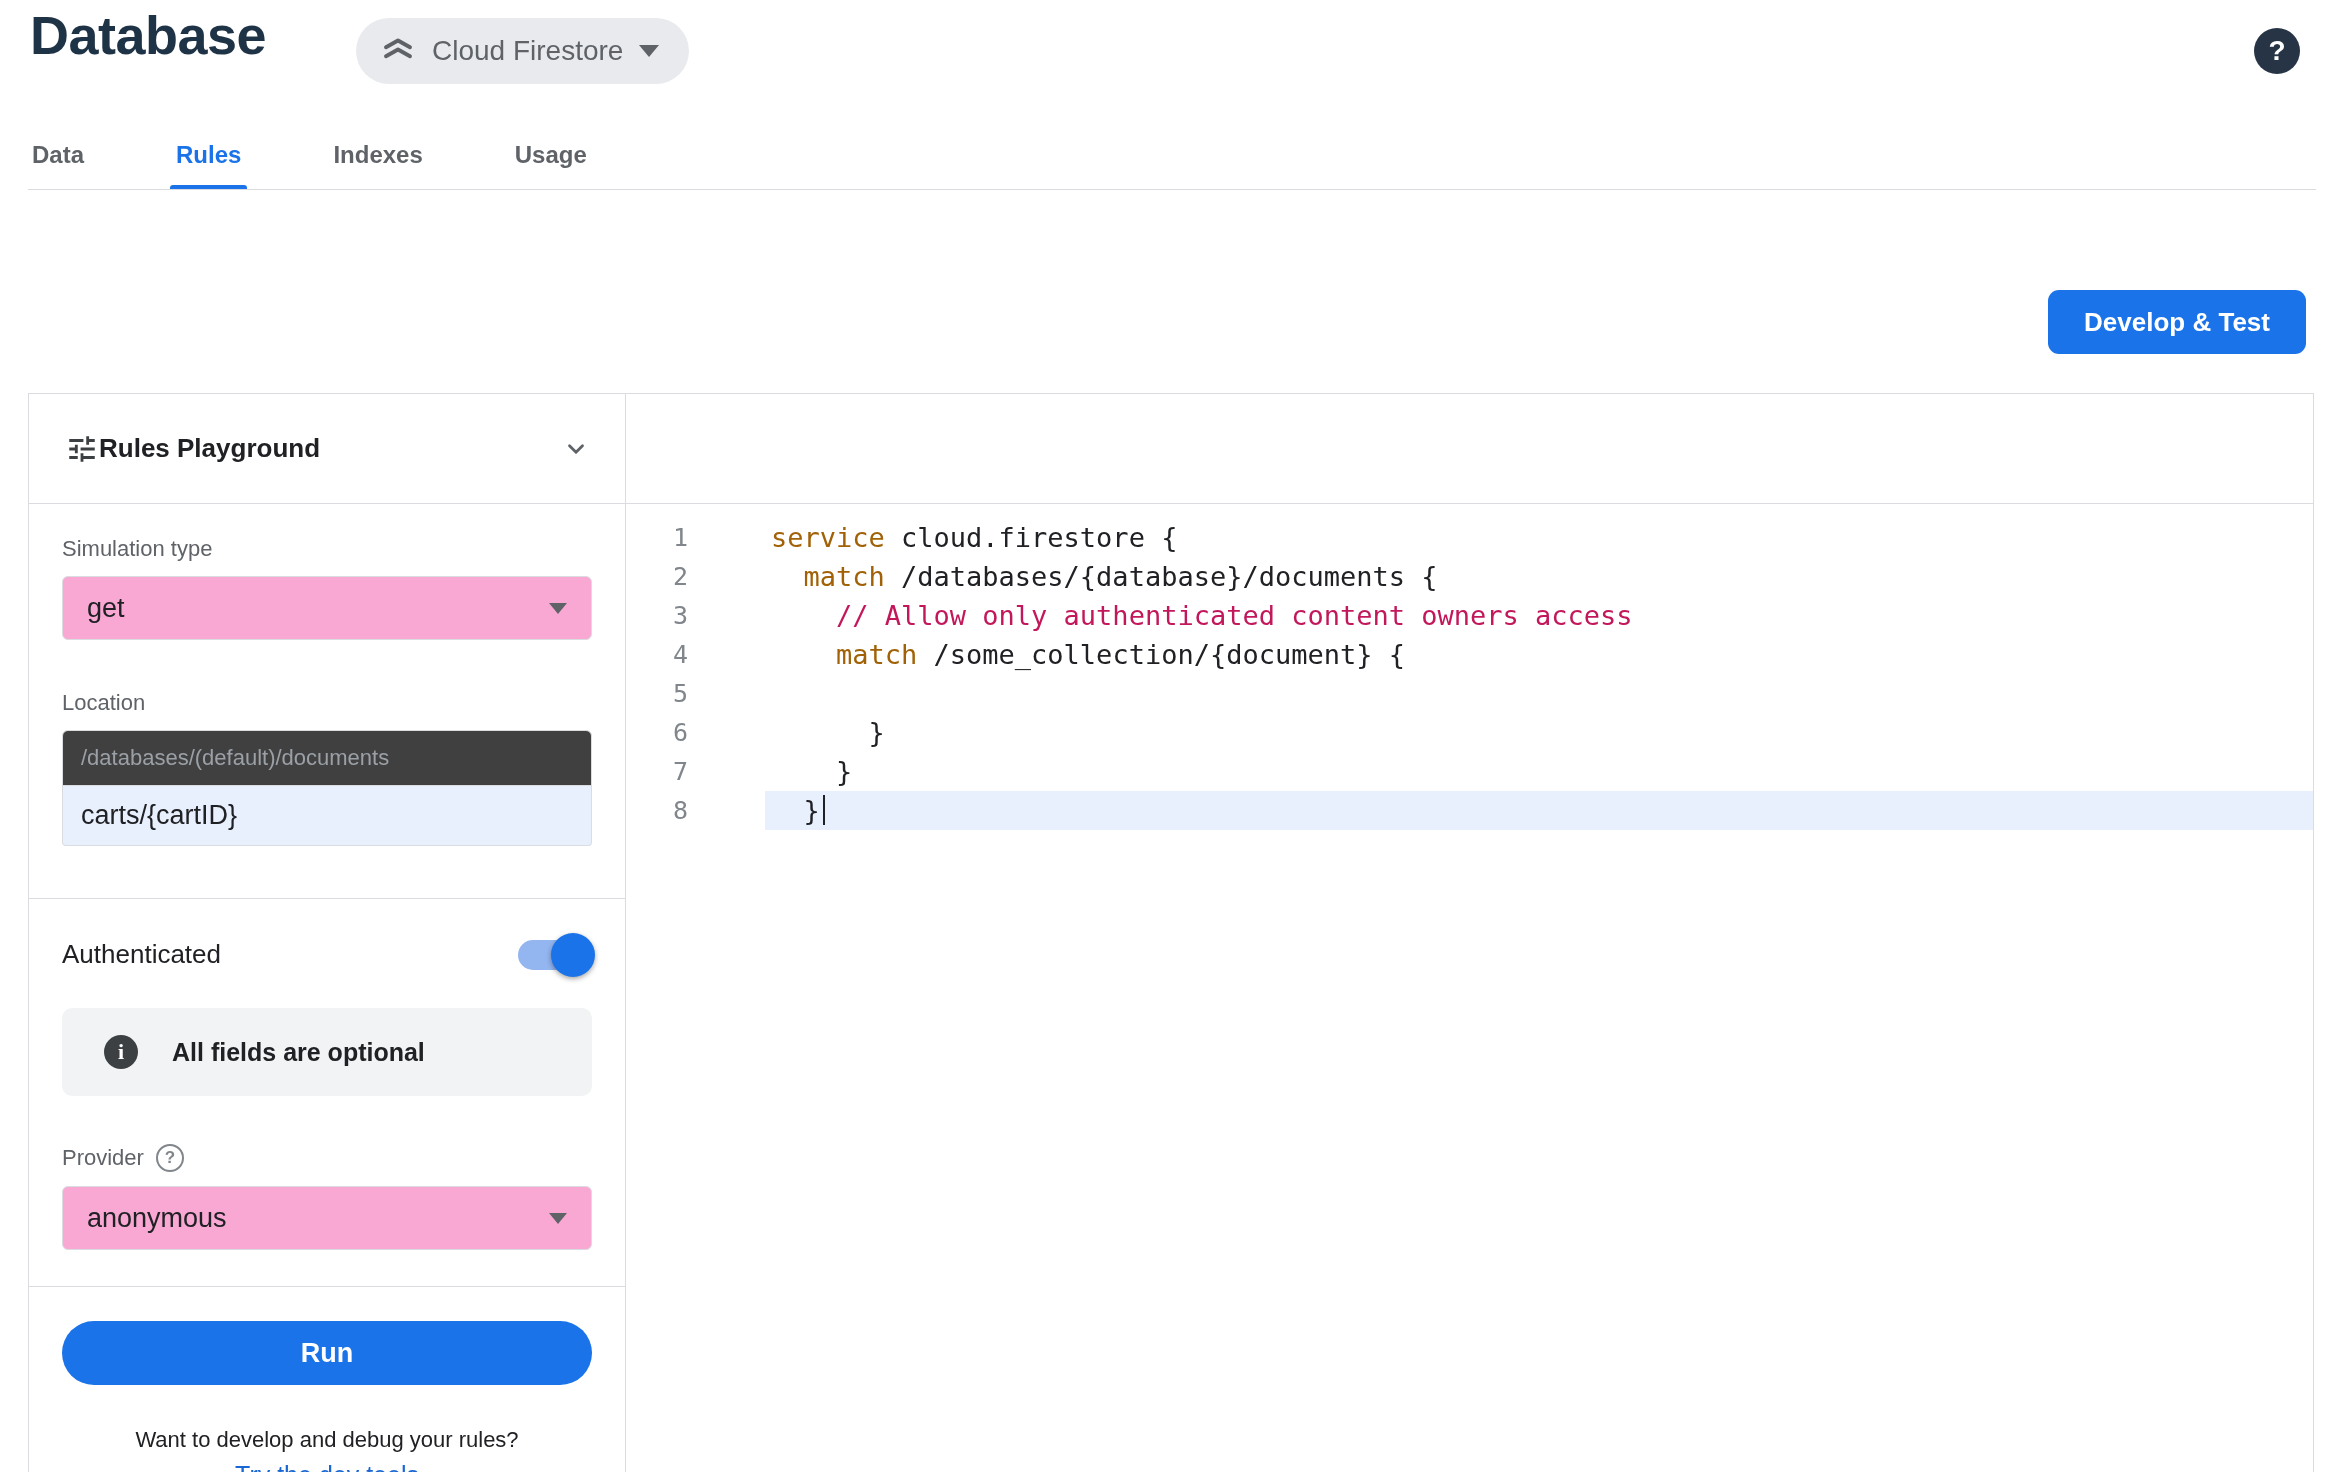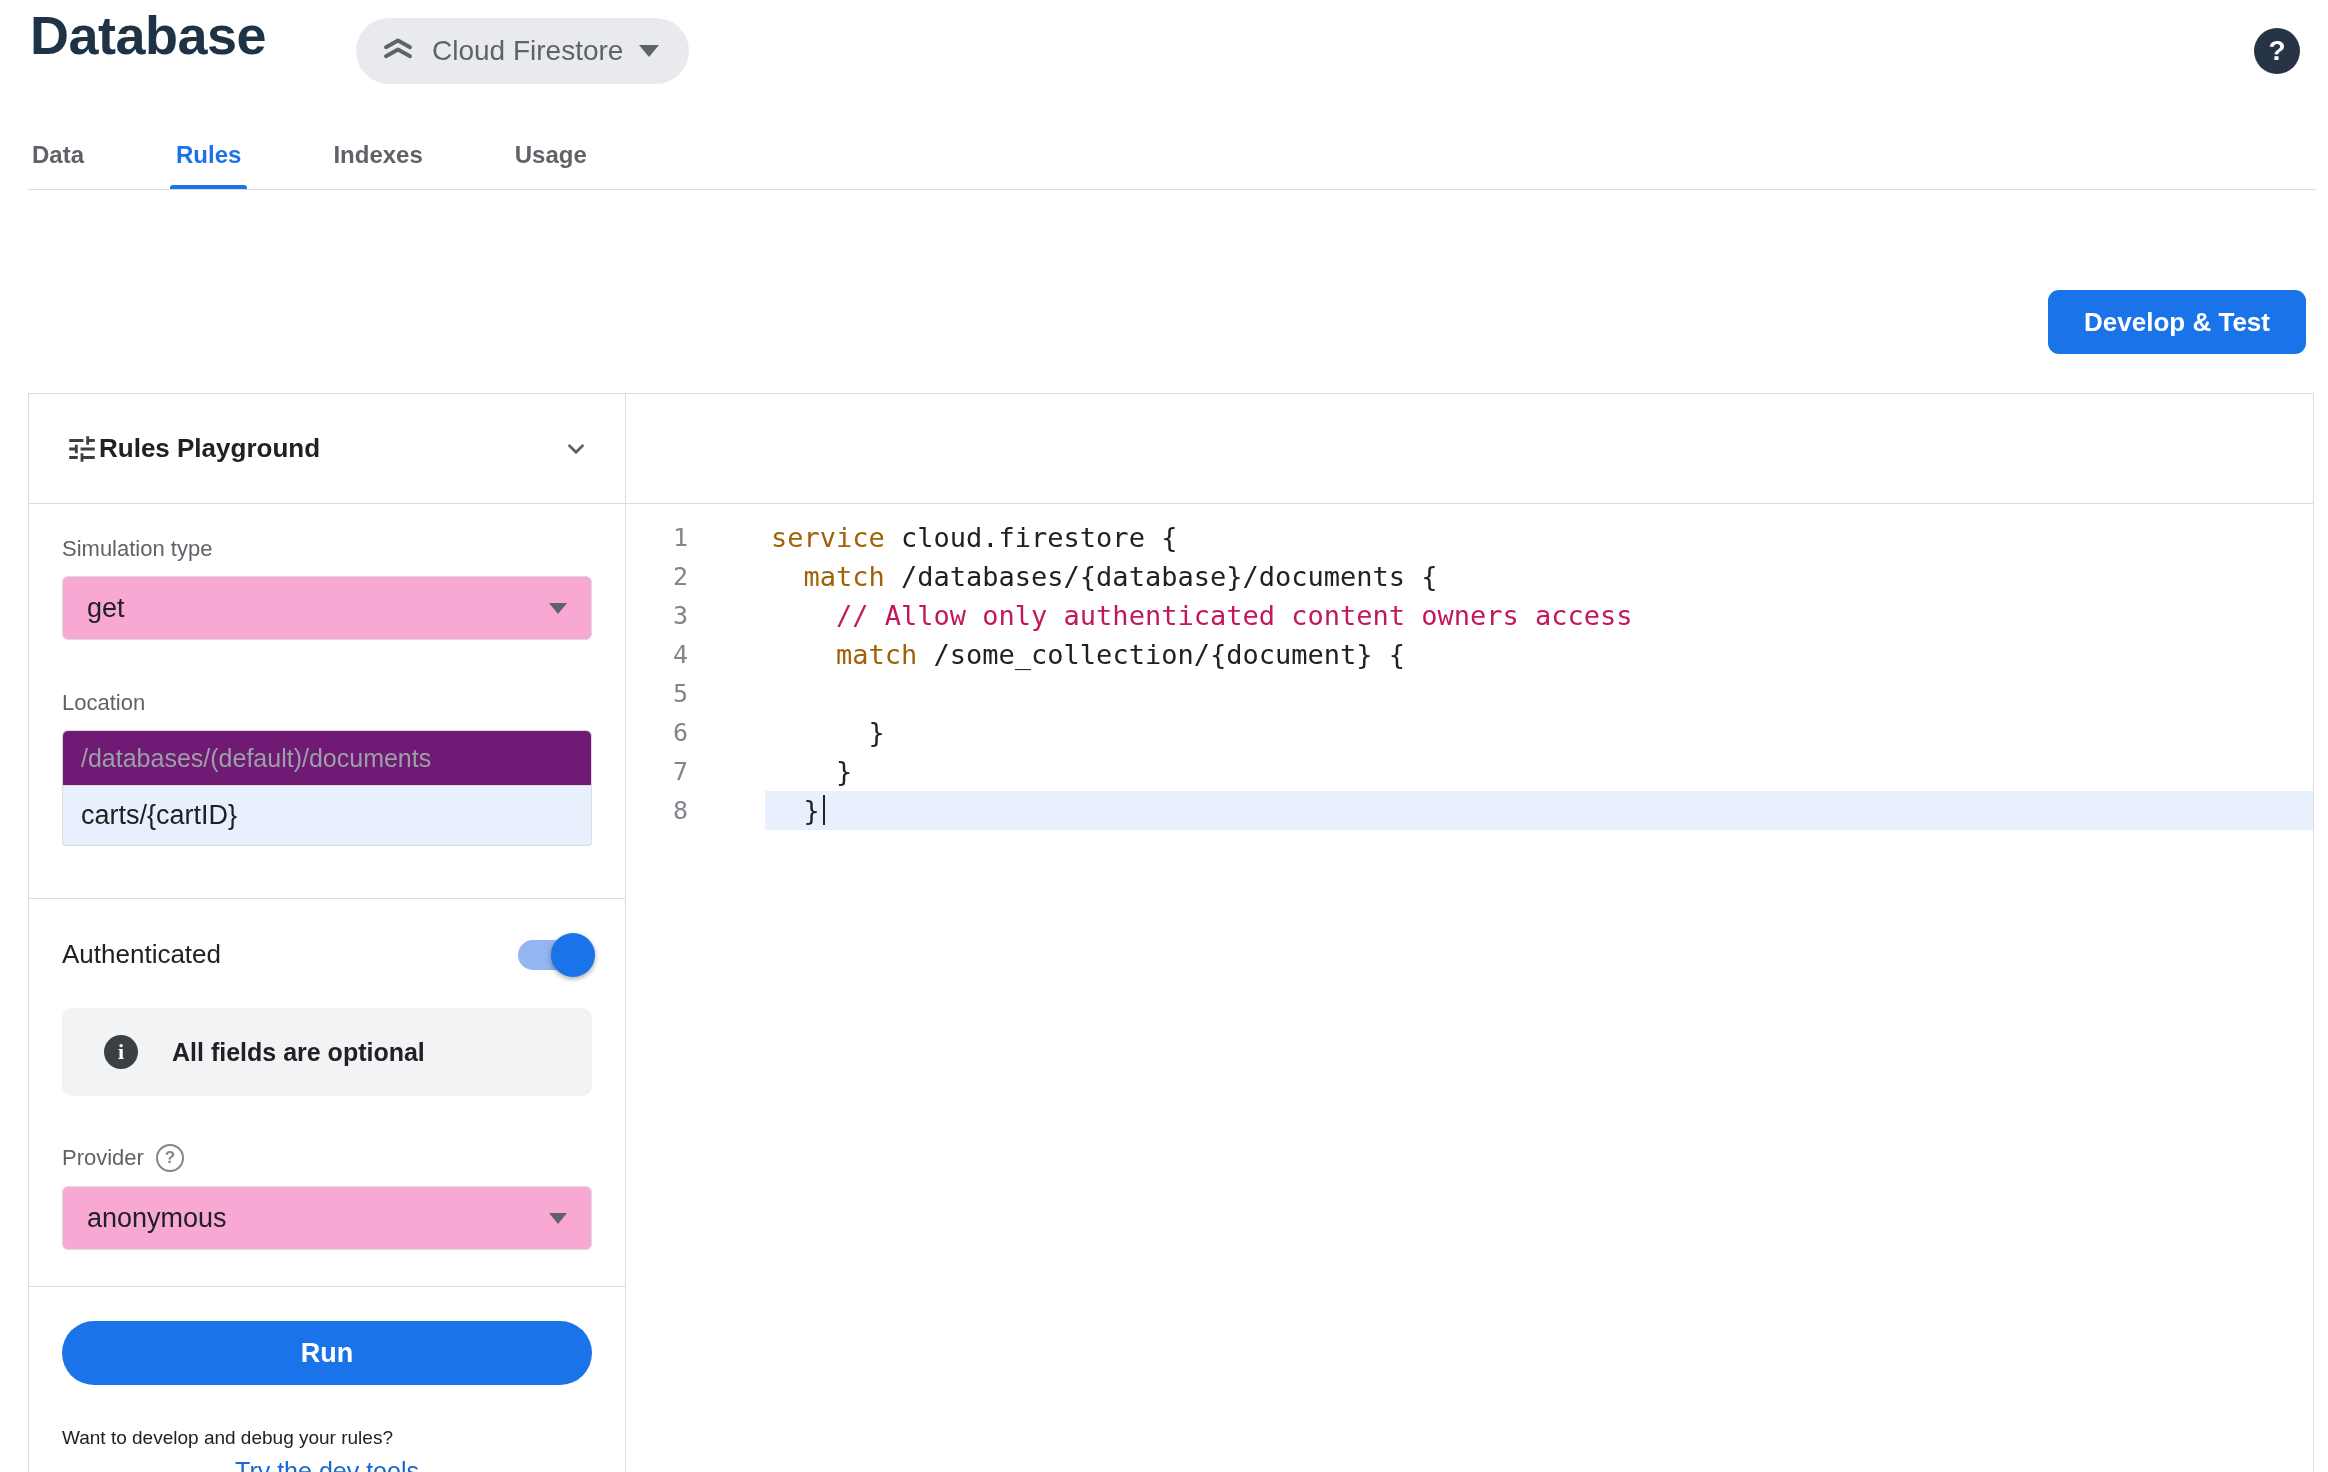--- a/index.html
+++ b/index.html
@@ -76,22 +76,22 @@
   .field-label { font-size:22px; color:#5f6368; }
   .mt-lg { margin-top:50px; }
   .select {
     margin-top:14px; height:64px; border:1px solid #dadce0; border-radius:6px;
     display:flex; align-items:center; justify-content:space-between;
     padding:0 24px; font-size:27px; color:#202124; background:#f9a8d4; cursor:pointer;
   }
   .select .tri-down { border-left-width:9px; border-right-width:9px; border-top-width:11px; }
   .loc-placeholder {
     margin-top:14px; height:56px; border:1px solid #dadce0; border-radius:6px 6px 0 0;
-    display:flex; align-items:center; padding:0 18px; font-size:25px; color:#9aa0a6;
-    cursor:text; background:#701a75;
+    display:flex; align-items:center; padding:0 18px; font-size:22px; color:#9aa0a6;
+    cursor:text; background:#404040;
   }
   .loc-value {
     height:60px; border:1px solid #dadce0; border-top:none; border-radius:0 0 4px 4px;
     background:#e9f0fd; display:flex; align-items:center; padding:0 18px;
     font-size:27px; color:#202124; cursor:text;
   }
   .divider { height:1px; background:#dadce0; margin:52px -33px 0; }
   .auth-row { margin-top:40px; display:flex; align-items:center; justify-content:space-between; }
   .auth-label { font-size:26px; color:#202124; }
   .toggle { position:relative; width:74px; height:30px; border-radius:15px; background:#93b5f0; cursor:pointer; }
@@ -112,21 +112,21 @@
   .provider-row { margin-top:48px; display:flex; align-items:center; gap:12px; }
   .q-icon {
     width:28px; height:28px; border-radius:50%; border:2px solid #80868b; color:#80868b;
     font-size:17px; font-weight:700; display:flex; align-items:center; justify-content:center;
     cursor:pointer;
   }
   .run-btn {
     margin-top:34px; width:100%; height:64px; border:none; border-radius:32px;
     background:#1a73e8; color:#fff; font-family:inherit; font-size:27px; font-weight:600; cursor:pointer;
   }
-  .dev-text { margin-top:42px; font-size:19px; color:#202124; }
+  .dev-text { margin-top:42px; text-align:center; font-size:22px; color:#202124; }
   .dev-link {
     margin-top:8px; display:block; text-align:center; font-size:25px;
     color:#1967d2; text-decoration:underline; cursor:pointer;
   }
 
   
   .editor { flex:1; display:flex; flex-direction:column; min-width:0; }
   .editor-toolbar { height:110px; border-bottom:1px solid #dadce0; flex:0 0 110px; }
   .code-area {
     flex:1; padding-top:14px; overflow:hidden; cursor:text;

